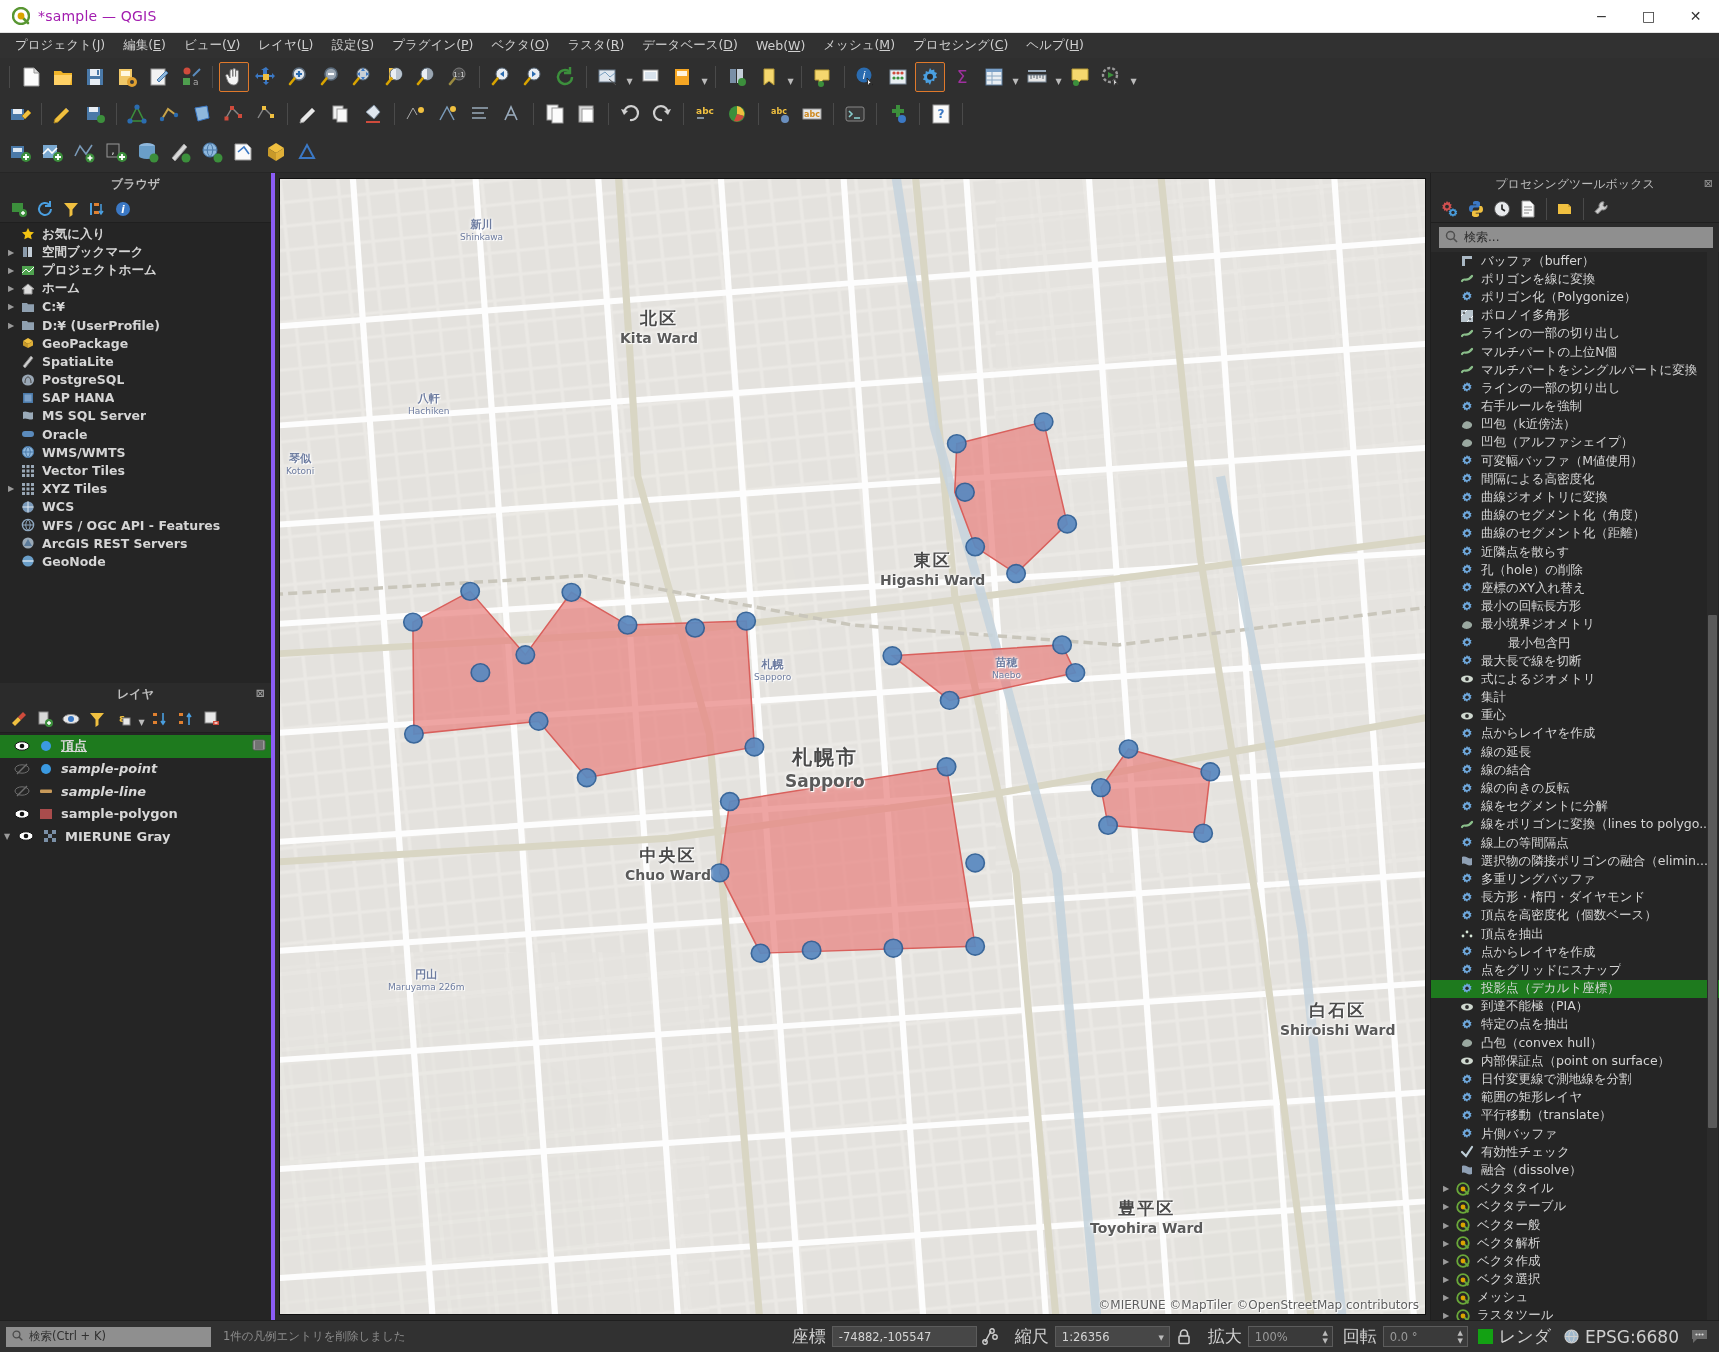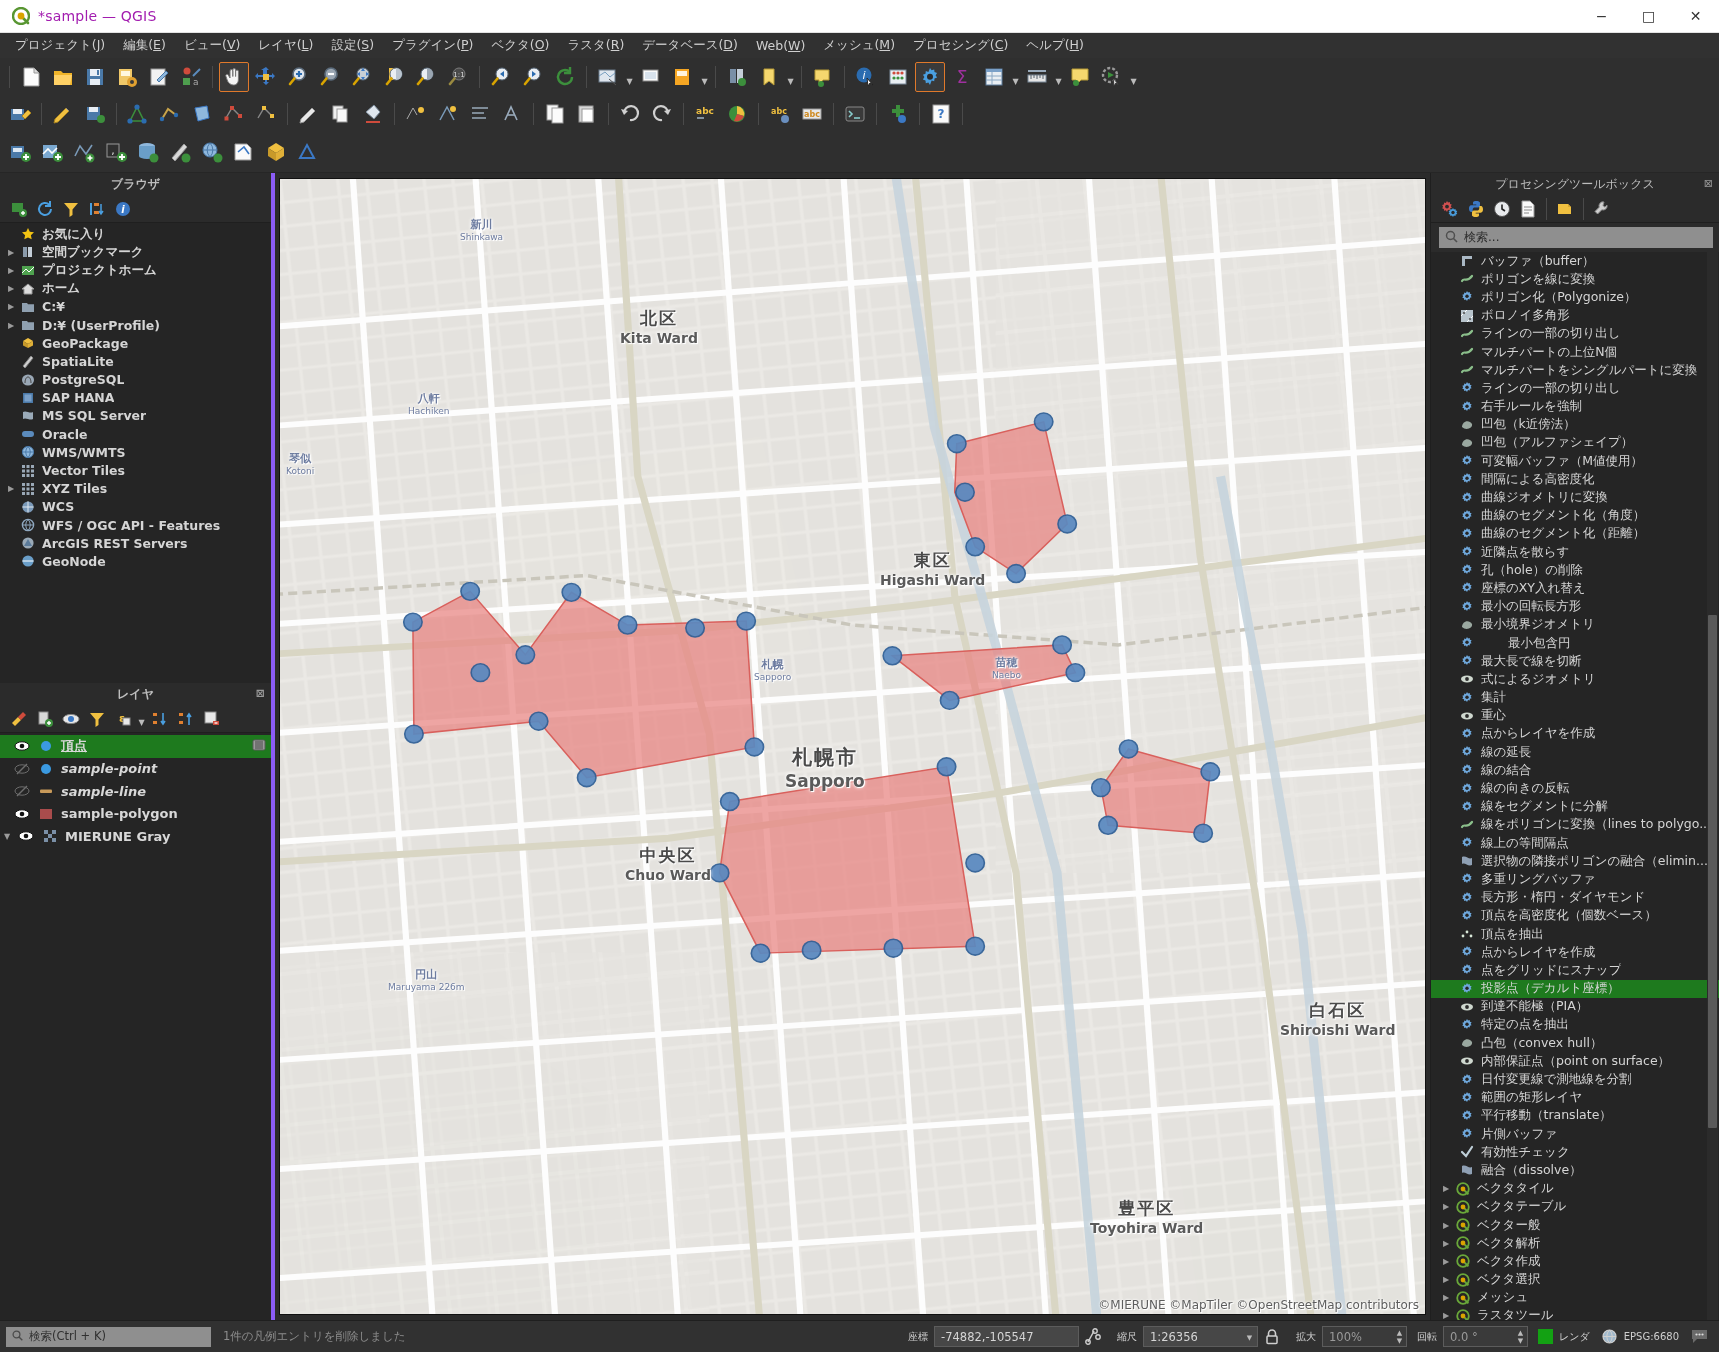--- a/index.html
+++ b/index.html
@@ -113,21 +113,21 @@
   .tbscroll { position: absolute; right: 1px; top: 0; width: 11px; height: 100%; background: #2b2b2b; }
   .tbscroll .thumb { position: absolute; left: 1px; width: 9px; background: #5a5a5a; border-radius: 1px; }
 
   
   .statusbar { height: 32px; background: #313131; display: flex; align-items: center; flex: none;
                border-top: 1px solid #1f1f1f; padding: 0 6px; font-size: 12px; color: #c8c8c8; }
   .sb-search { width: 205px; height: 20px; background: #8f8f8f; color: #303030; display: flex;
                align-items: center; padding-left: 6px; font-size: 11.5px; margin-right: 12px; }
   .sb-msg { color: #8d8d8d; font-size: 11.5px; }
   .sb-spacer { flex: 1; }
-  .sb-lbl { margin: 0 6px 0 10px; font-size: 10px; color: #cfcfcf; }
+  .sb-lbl { margin: 0 6px 0 10px; font-size: 17px; color: #cfcfcf; }
   .sb-field { background: #474747; border: 1px solid #5c5c5c; height: 21px; display: flex;
               align-items: center; padding: 0 6px; color: #d5d5d5; font-size: 11.5px; }
   .sb-field.ro { background: #3a3a3a; color: #9a9a9a; }
   .sb-combo { position: relative; padding-right: 18px; }
   .sb-combo .cv { position: absolute; right: 5px; top: 7px; font-size: 7px; color: #bbb; }
   .sb-spin { position: relative; padding-right: 16px; }
   .sb-spin .sv { position: absolute; right: 4px; top: 2px; font-size: 7px; color: #bbb; line-height: 8px; }
   .sb-btn { width: 24px; height: 24px; display: flex; align-items: center; justify-content: center; margin: 0 2px; }
   .render-box { width: 15px; height: 15px; background: #13a113; margin: 0 6px 0 10px; }
 </style>

